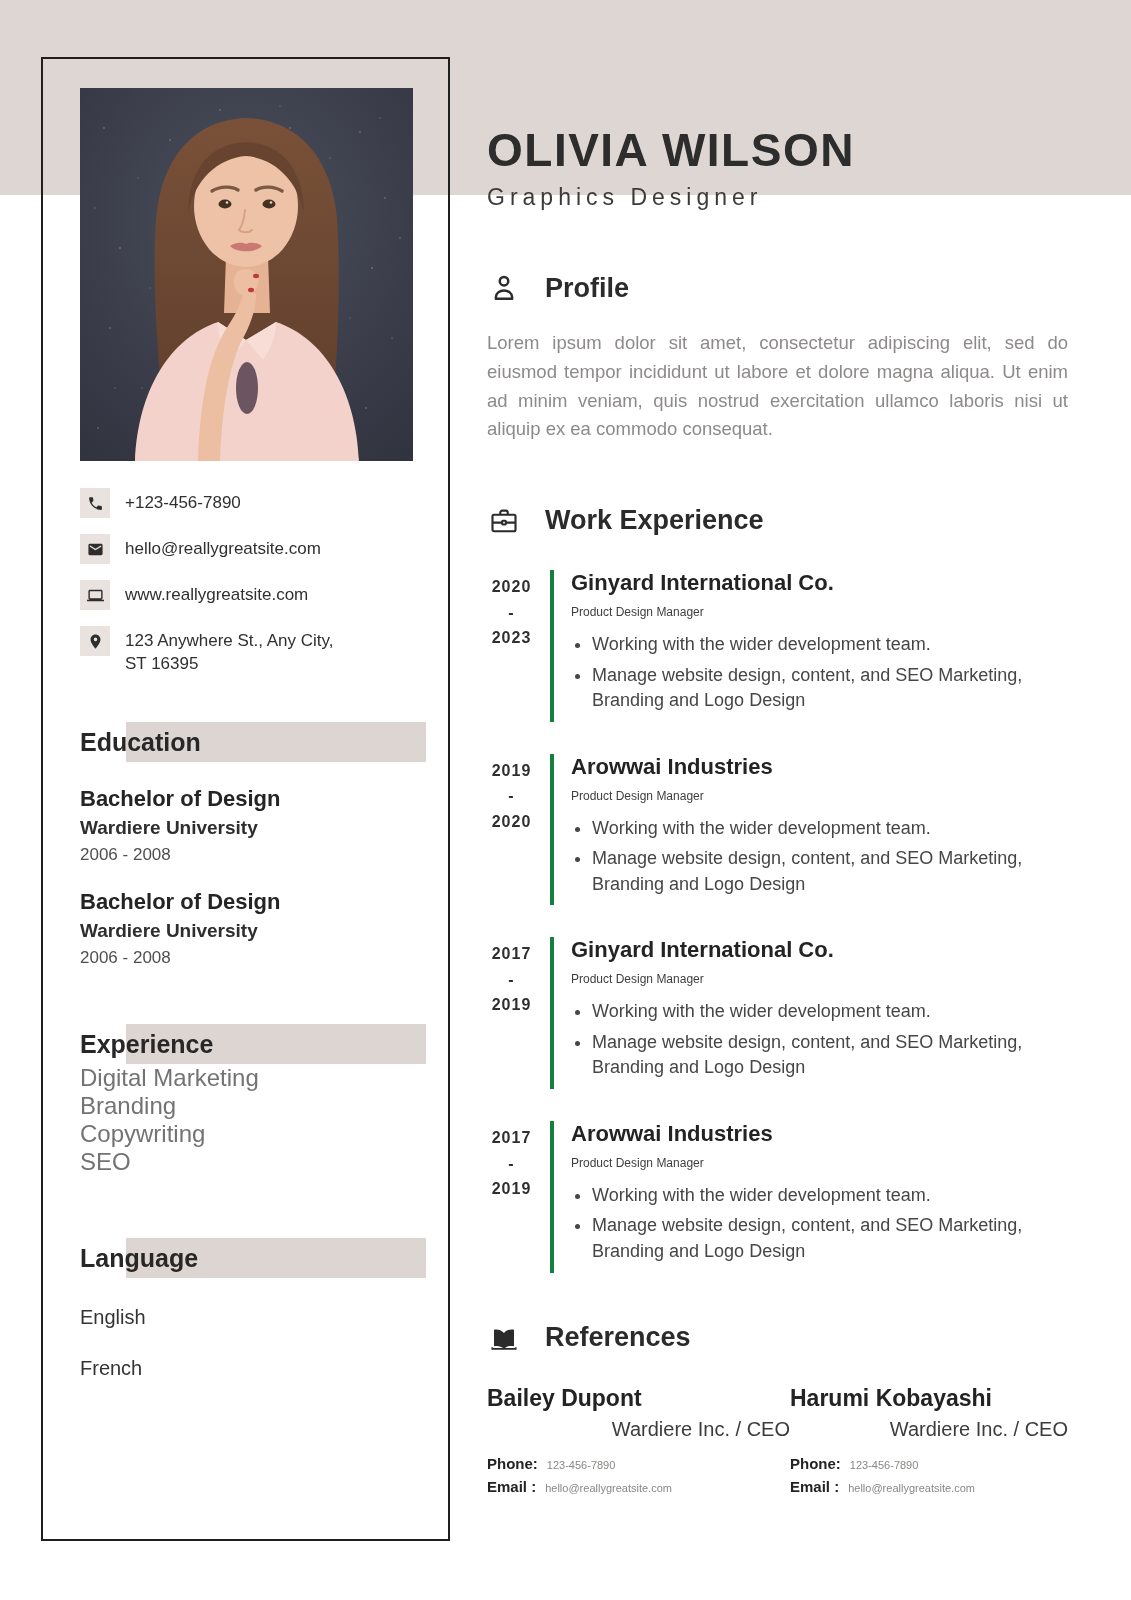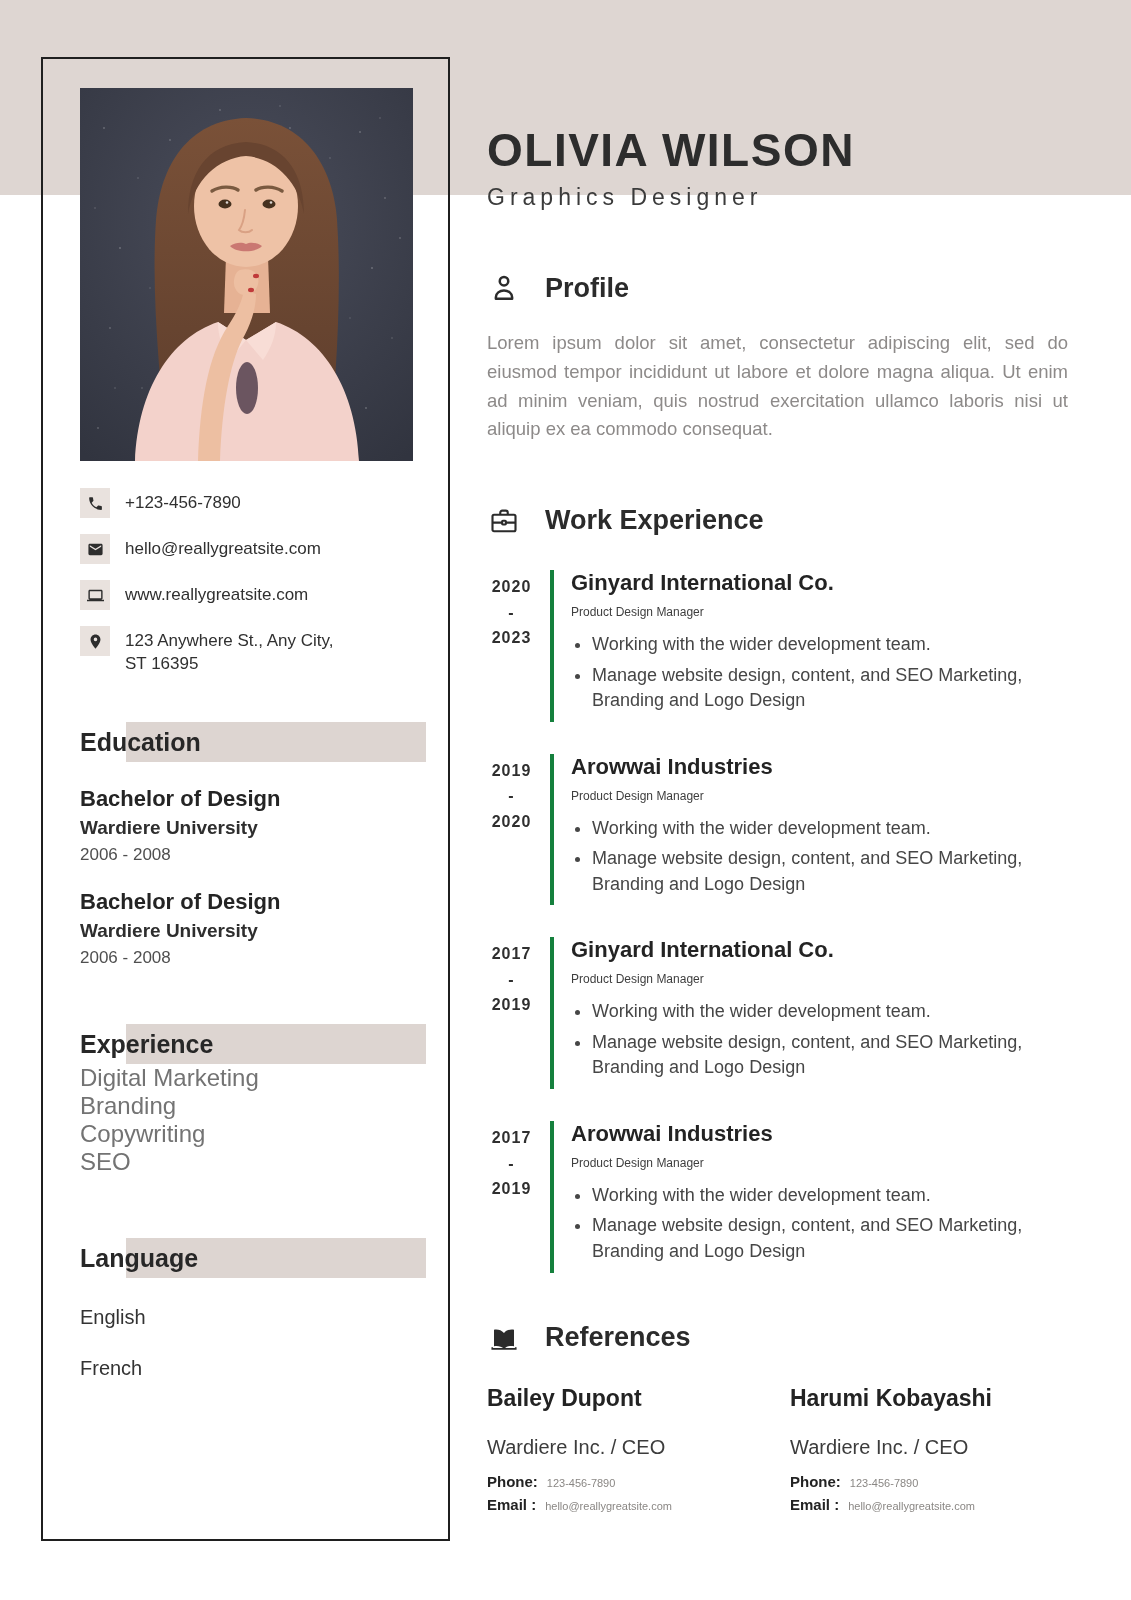--- a/index.html
+++ b/index.html
@@ -69,21 +69,21 @@
   .entry-company { font-size:22px; font-weight:700; color:#232323; }
   .entry-role { font-size:12px; color:#3e3e3e; margin-top:9px; }
   .entry-bullets { margin-top:13px; padding-left:21px; }
   .entry-bullets li { font-size:18px; color:#464646; line-height:1.42; margin-top:5px; }
 
   .refs-sec { margin-top:48px; }
   .ref-grid { display:flex; margin-top:30px; }
   .ref-col { width:303px; flex:0 0 303px; }
   .ref-col + .ref-col { width:278px; flex:1; }
   .ref-name { font-size:23px; font-weight:700; color:#232323; }
-  .ref-org { font-size:20px; color:#3c3c3c; margin-top:24px; }
+  .ref-org { font-size:20px; color:#3c3c3c; margin-top:6px;text-align:right; }
   .ref-line { margin-top:14px; display:flex; align-items:baseline; }
   .ref-line.second { margin-top:6px; }
   .ref-label { font-size:15px; font-weight:700; color:#232323; margin-right:9px; white-space:nowrap; }
   .ref-value { font-size:11px; color:#8a8784; white-space:nowrap; }
 </style>
 </head>
 <body>
 
 <div class="band"></div>
 

